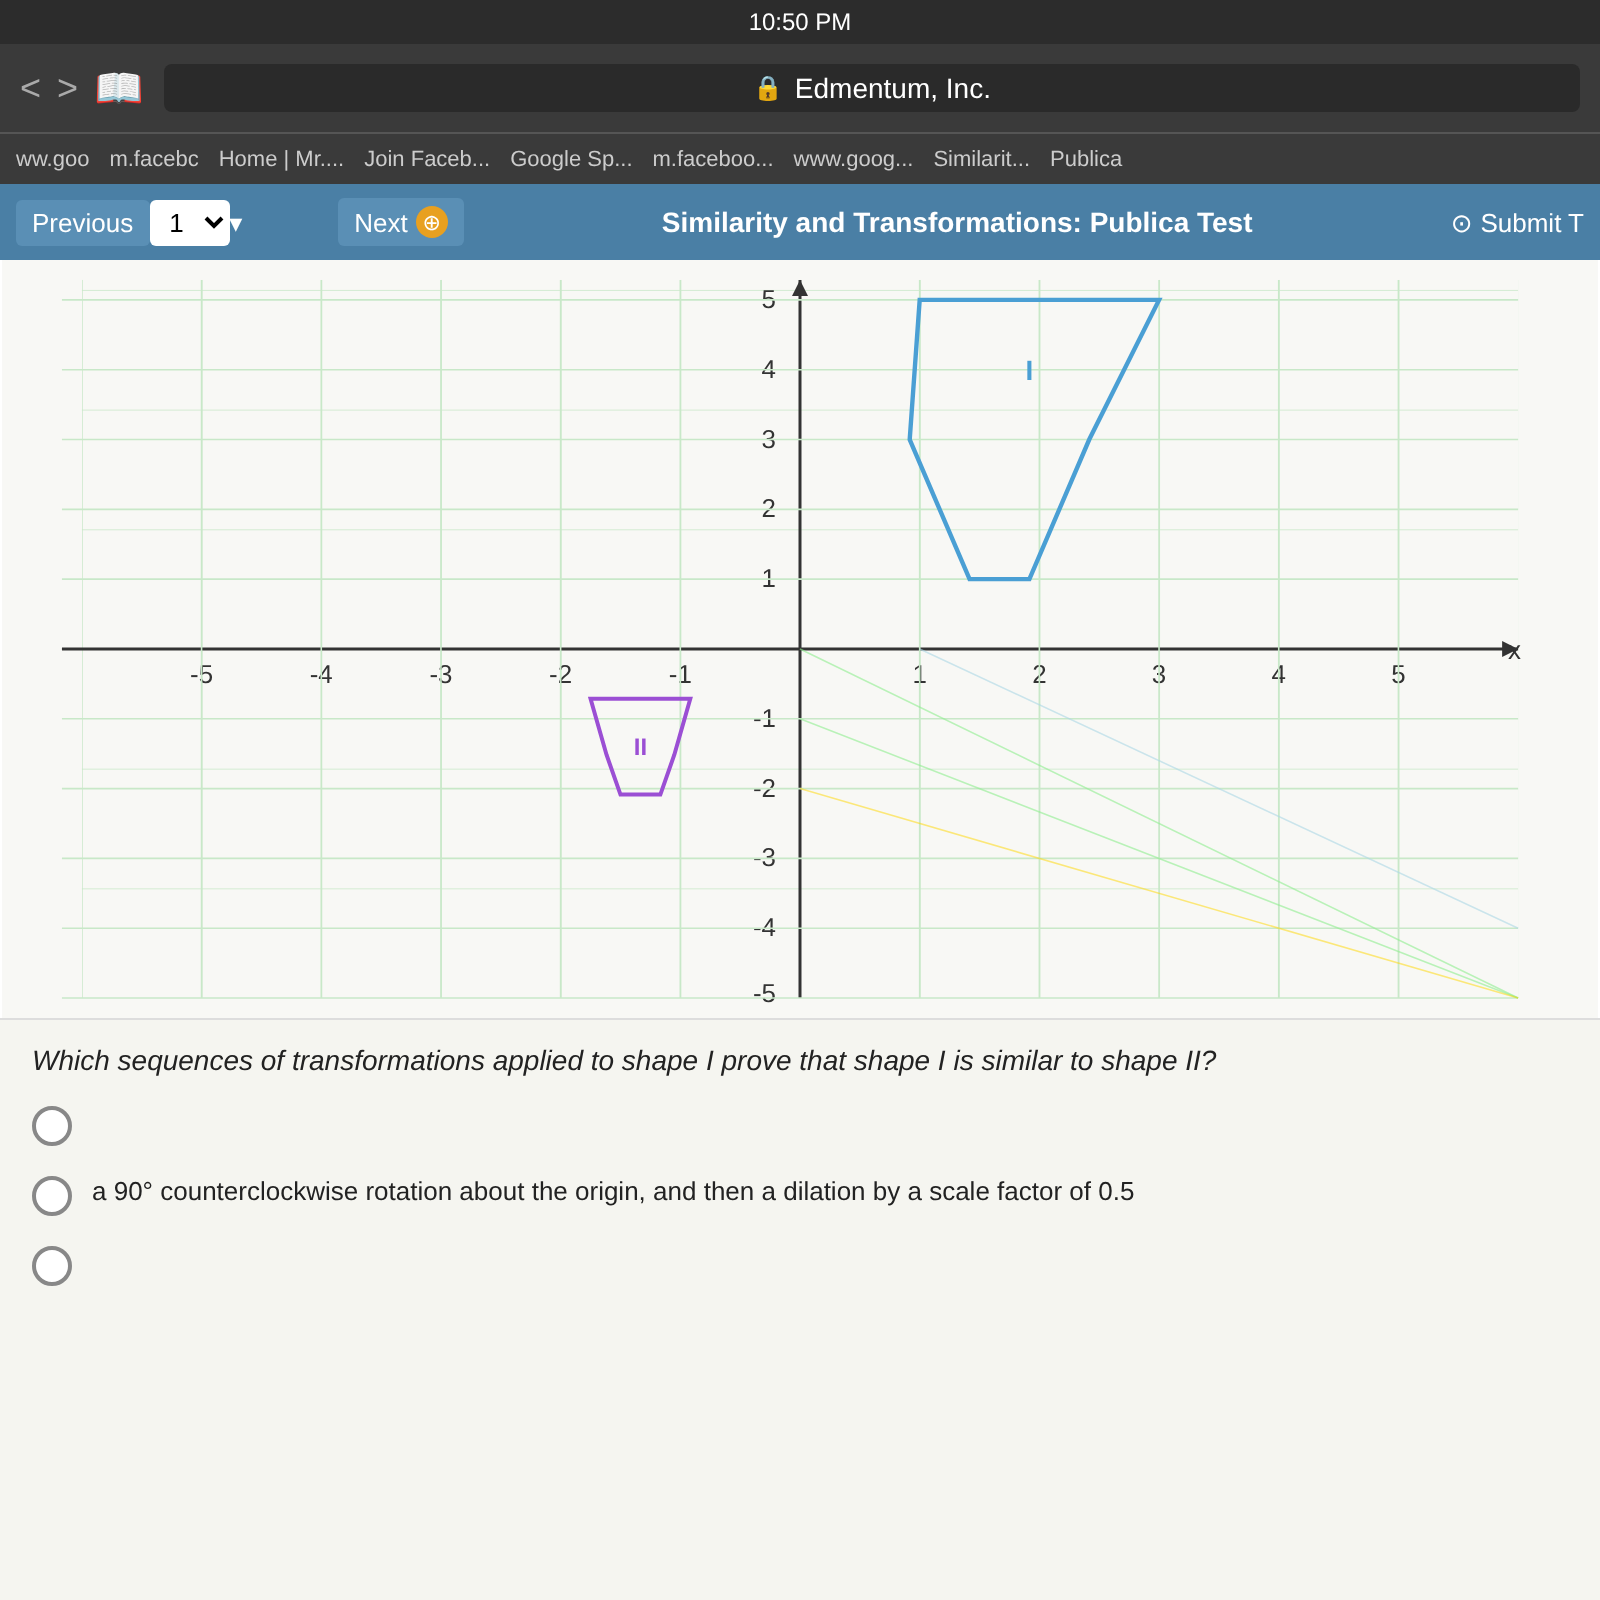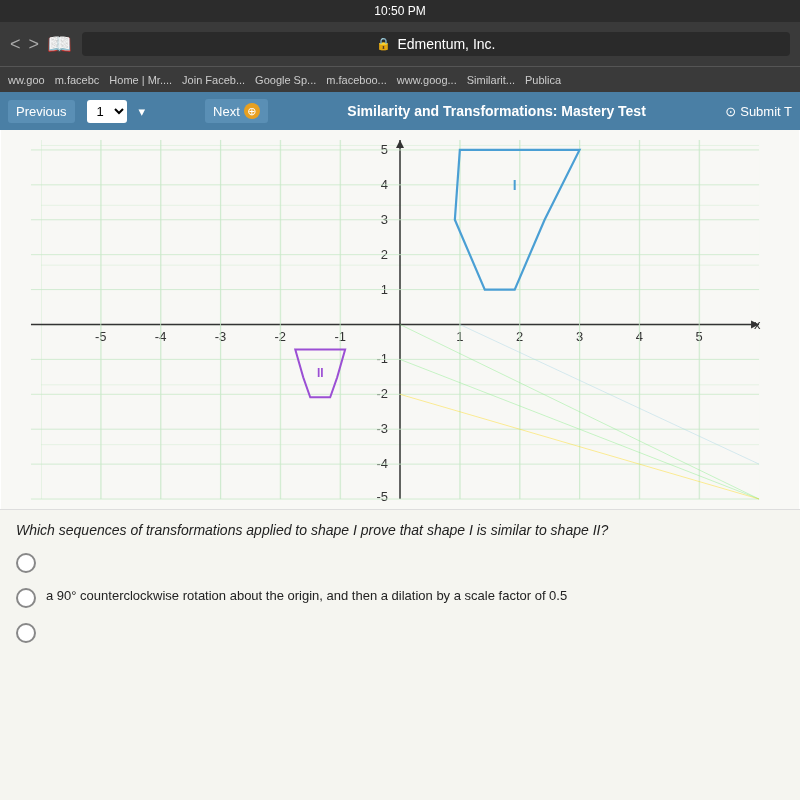--- a/index.html
+++ b/index.html
@@ -77,21 +77,21 @@
       white-space: nowrap;
     }
 
     
     .nav-bar {
       background: #4a7fa5;
       display: flex;
       align-items: center;
       padding: 4px 8px;
       height: 38px;
-      gap: 12px;
+      gap: 0;
     }
     .prev-btn {
       background: #5a8fb5;
       color: #fff;
       border: none;
       padding: 4px 8px;
       font-size: 13px;
       cursor: pointer;
       border-radius: 3px;
     }
@@ -239,21 +239,21 @@
 <div class="nav-bar">
   <button class="prev-btn">Previous</button>
   <select class="page-selector">
     <option>1</option>
   </select>
   <span style="color:#fff;font-size:13px;">▾</span>
   <button class="next-btn">
     <span>Next</span>
     <span class="next-circle">⊕</span>
   </button>
-  <span class="page-title">Similarity and Transformations: Mastery Test</span>
+  <span class="page-title">Similarity and Transformations: Publica Test</span>
   <button class="submit-btn">
     <span>⊙</span>
     <span>Submit T</span>
   </button>
 </div>
 
 <div class="main-content">
 
   <div class="graph-area">
     <svg class="graph-svg" viewBox="0 0 800 380">

